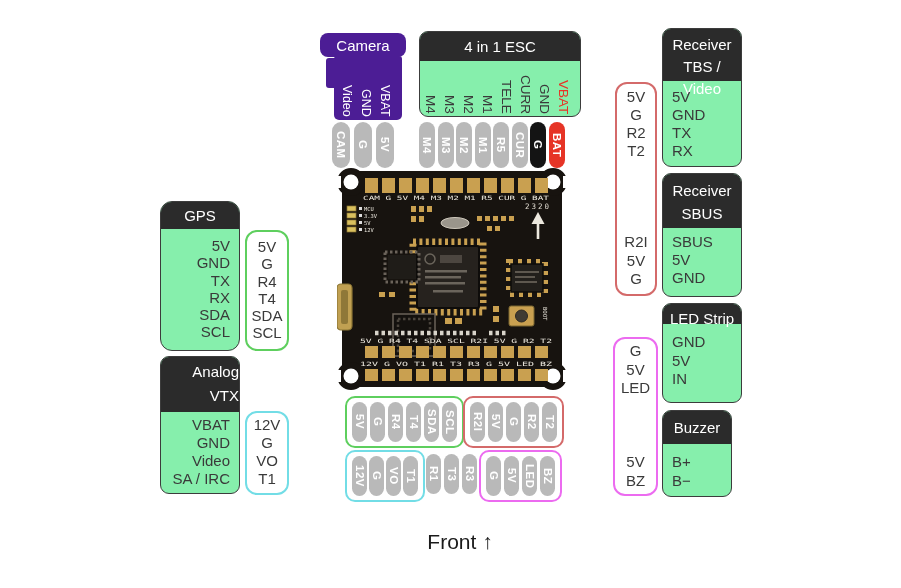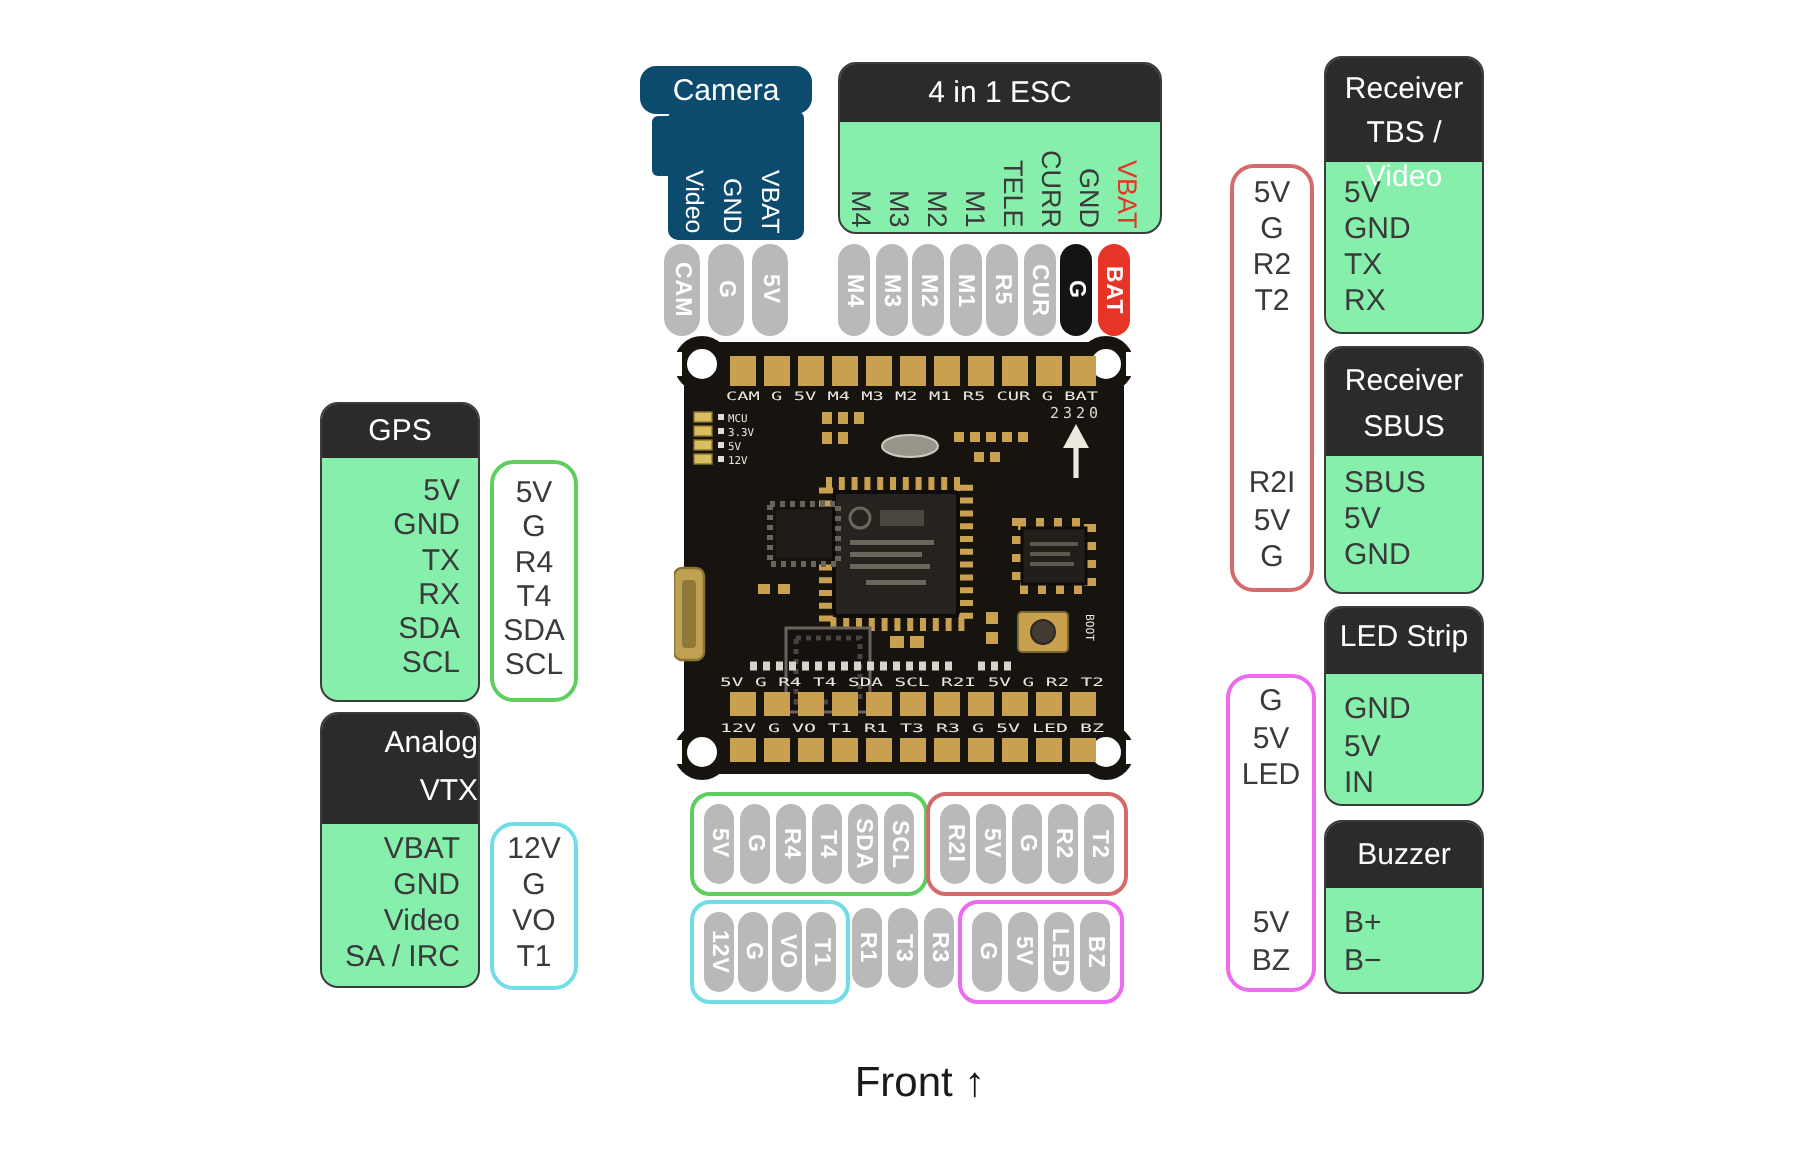--- a/index.html
+++ b/index.html
@@ -25,21 +25,21 @@
   
   .pillrow{ position:absolute; display:flex; }
   .pill{ background:#b9b9b9; border-radius:9px; color:#fff; font-weight:bold;
          display:flex; align-items:center; justify-content:center; font-size:11.5px; letter-spacing:.5px;}
   .pill.blk{ background:#141414; }
   .pill.red{ background:#e63426; }
   .pill-lg{ width:18px; height:46px; }
   .pill-sm{ width:15px; height:40px; border-radius:8px; }
   .padgroup{ position:absolute; display:flex; gap:3px; background:#fff; border-radius:10px; padding:4px 5px; box-sizing:border-box;}
   
-  .camblack{ background:#0c4a6e; position:absolute; }
+  .camblack{ background:#4c1d95; position:absolute; }
   
   .pinrow{ display:flex; align-items:flex-end; }
   .pinrow .vt{ font-size:13.5px; }
 </style>
 </head>
 <body>
 
 <div id="canvas">
 
   <div class="camblack" style="left:320px;top:33px;width:86px;height:24px;border-radius:8px;color:#fff;
@@ -98,21 +98,21 @@
         <span class="vt">CUR</span>
       </div>
     <div class="pill pill-lg blk" style="width:16px;">
         <span class="vt">G</span>
       </div>
     <div class="pill pill-lg red" style="width:16px;">
         <span class="vt">BAT</span>
       </div>
   </div>
 
-  <div class="iobox" style="left:160px;top:201px;width:80px;height:150px;">
+  <div class="iobox" style="left:160px;top:201px;width:80px;height:150px;border-radius:12px;">
     <div class="hdr" style="height:27px;line-height:27px;">GPS</div>
     <div class="bd right" style="padding:8px 9px 0 0;line-height:17.3px;">
       <div>5V</div>
       <div>GND</div>
       <div>TX</div>
       <div>RX</div>
       <div>SDA</div>
       <div>SCL</div>
     </div>
   </div>
@@ -177,41 +177,41 @@
       <div>SBUS</div>
     </div>
     <div class="bd left" style="padding-top:5px;line-height:18px;">
       <div>SBUS</div>
       <div>5V</div>
       <div>GND</div>
     </div>
   </div>
 
   <div class="iobox" style="left:662px;top:303px;width:80px;height:100px;">
-    <div class="hdr" style="height:33px;line-height:30px;">LED Strip</div>
+    <div class="hdr" style="height:20px;line-height:30px;">LED Strip</div>
     <div class="bd left" style="padding-top:9px;line-height:18.5px;">
       <div>GND</div>
       <div>5V</div>
       <div>IN</div>
     </div>
   </div>
 
   <div class="groupbox gb-magenta" style="left:613px;top:337px;width:45px;height:159px;">
     <div style="padding-top:3px;line-height:18.5px;">
       <div>G</div>
       <div>5V</div>
       <div>LED</div>
     </div>
     <div style="position:absolute;left:0;right:0;top:113px;line-height:19px;">
       <div>5V</div>
       <div>BZ</div>
     </div>
   </div>
 
-  <div class="iobox" style="left:662px;top:410px;width:80px;height:87px;">
+  <div class="iobox" style="left:662px;top:410px;width:70px;height:87px;">
     <div class="hdr" style="height:33px;line-height:33px;">Buzzer</div>
     <div class="bd left" style="padding-top:8px;line-height:19px;">
       <div>B+</div>
       <div>B−</div>
     </div>
   </div>
 
   <svg class="abs" style="left:337px;top:166px;" width="230" height="230" viewBox="0 0 230 230">
 
     <rect x="5" y="5" width="220" height="216" rx="6" fill="#17130f"></rect>

